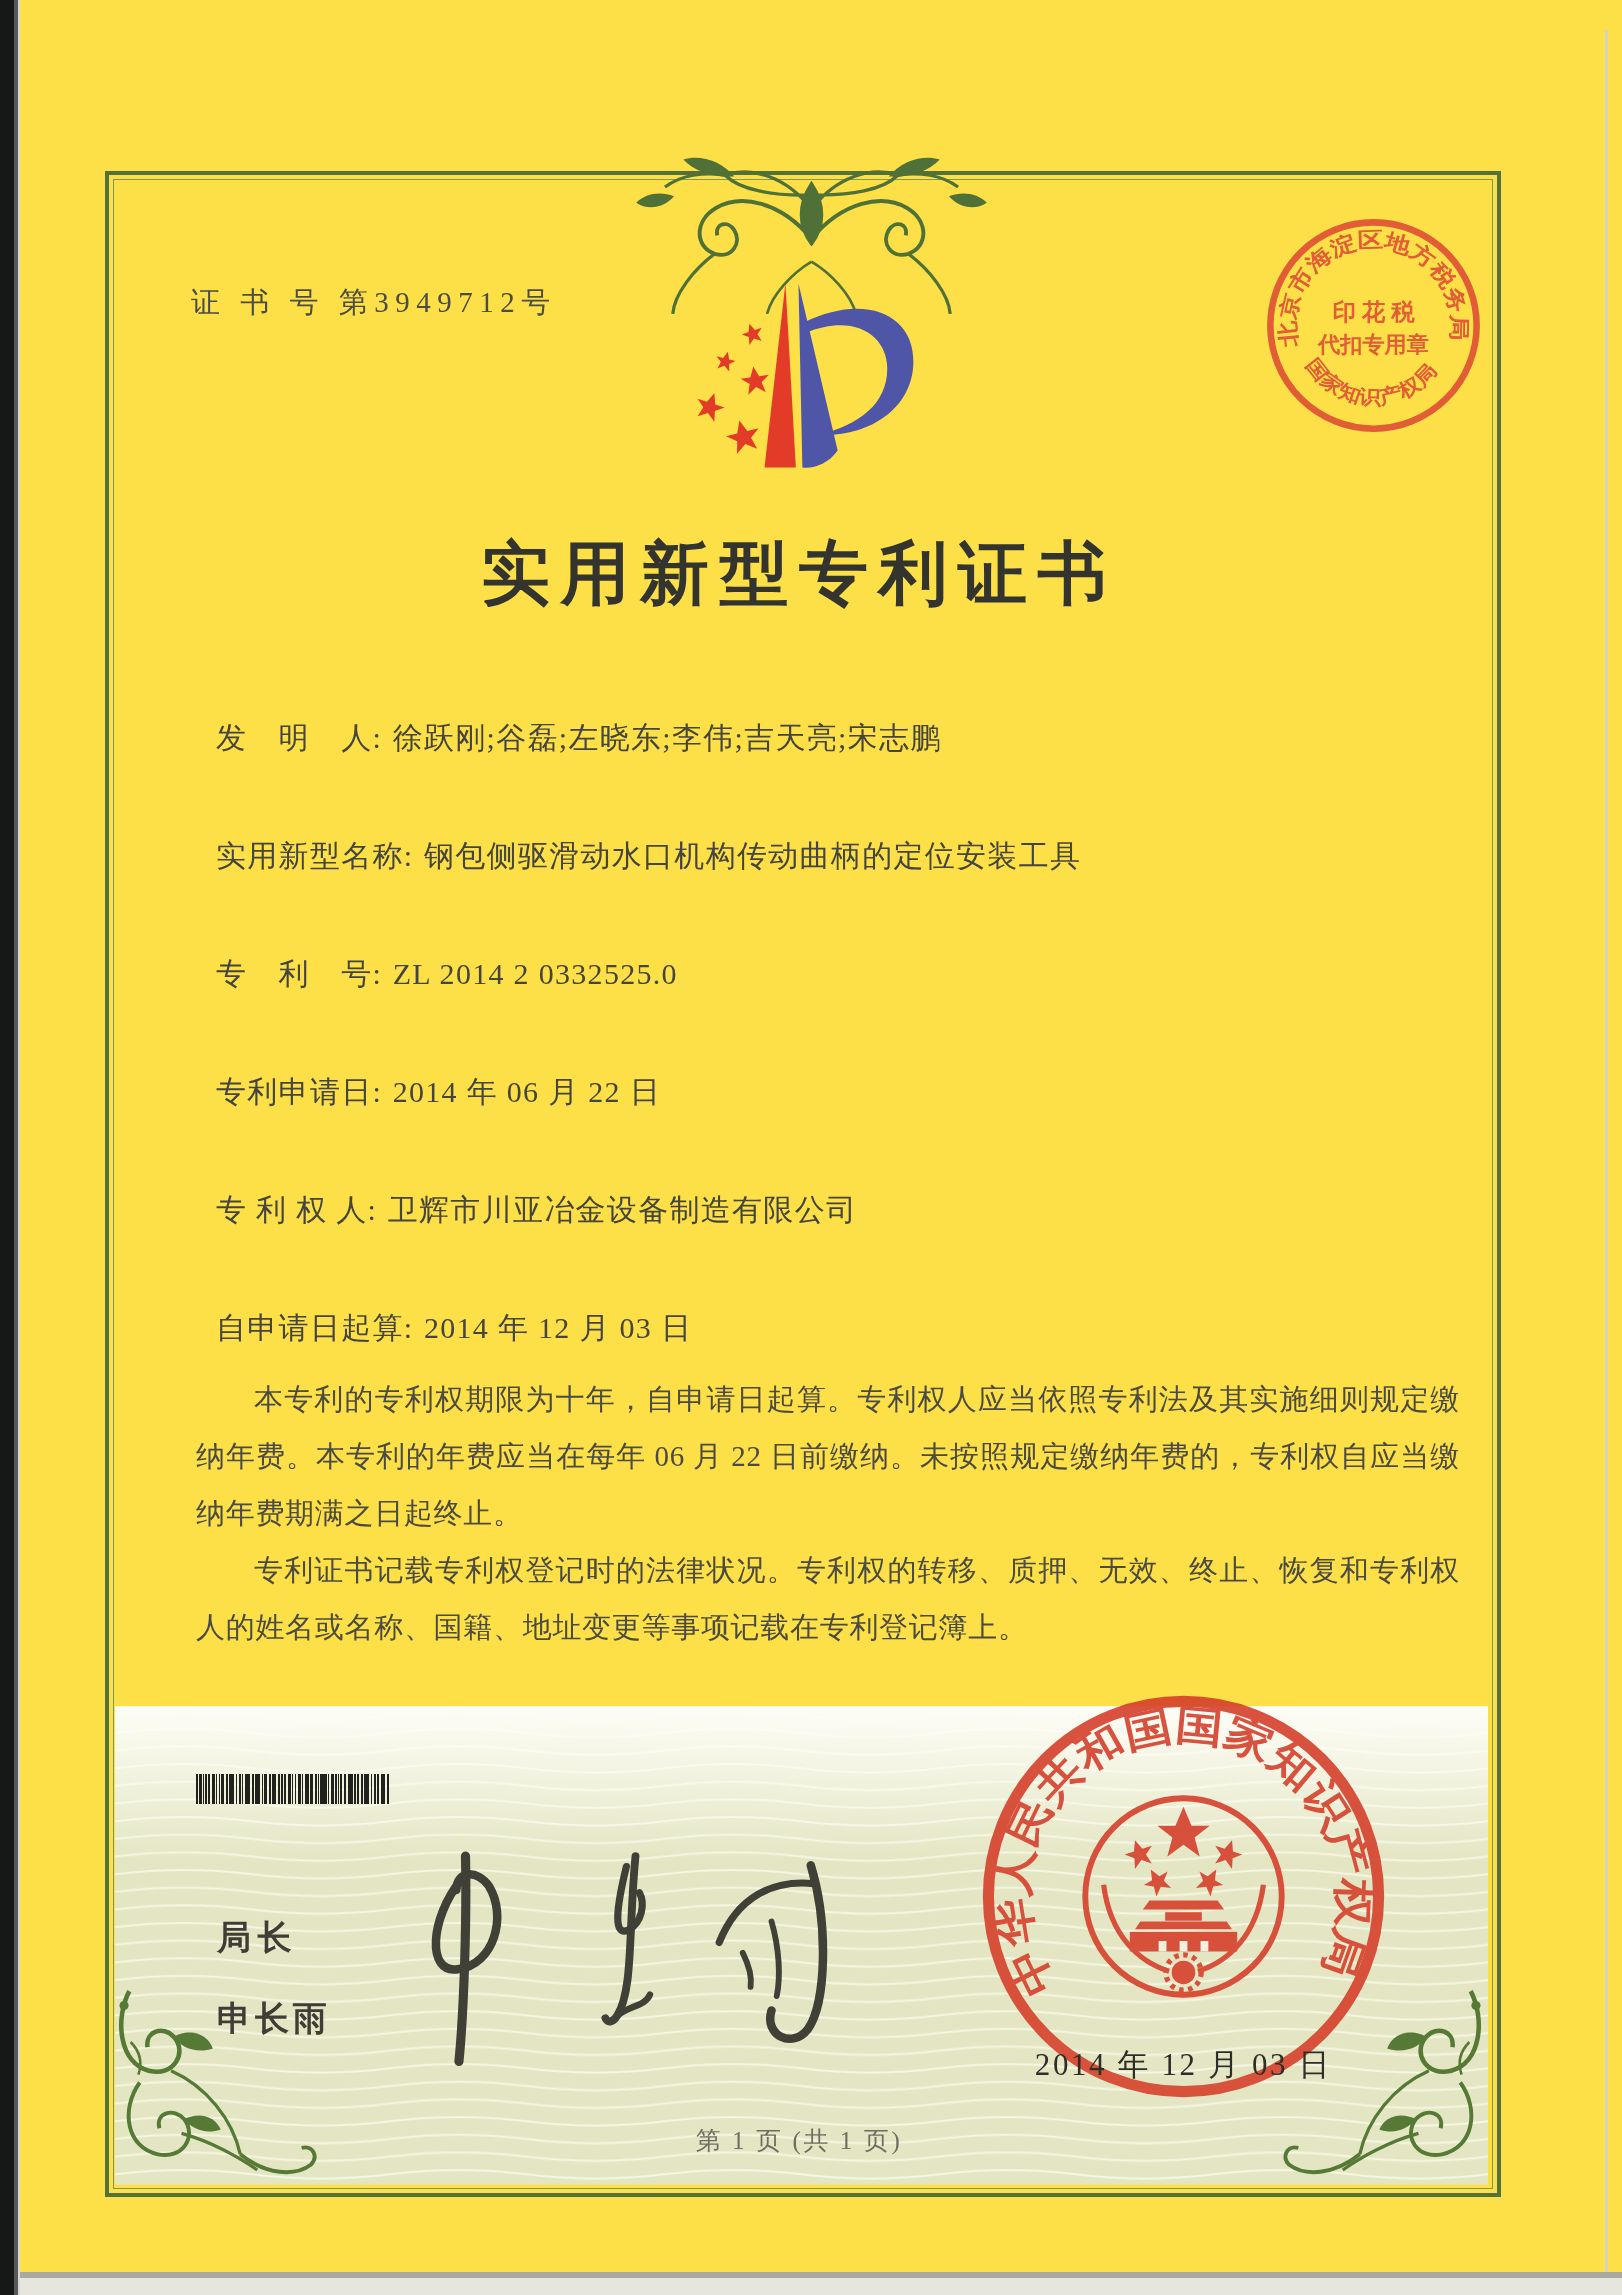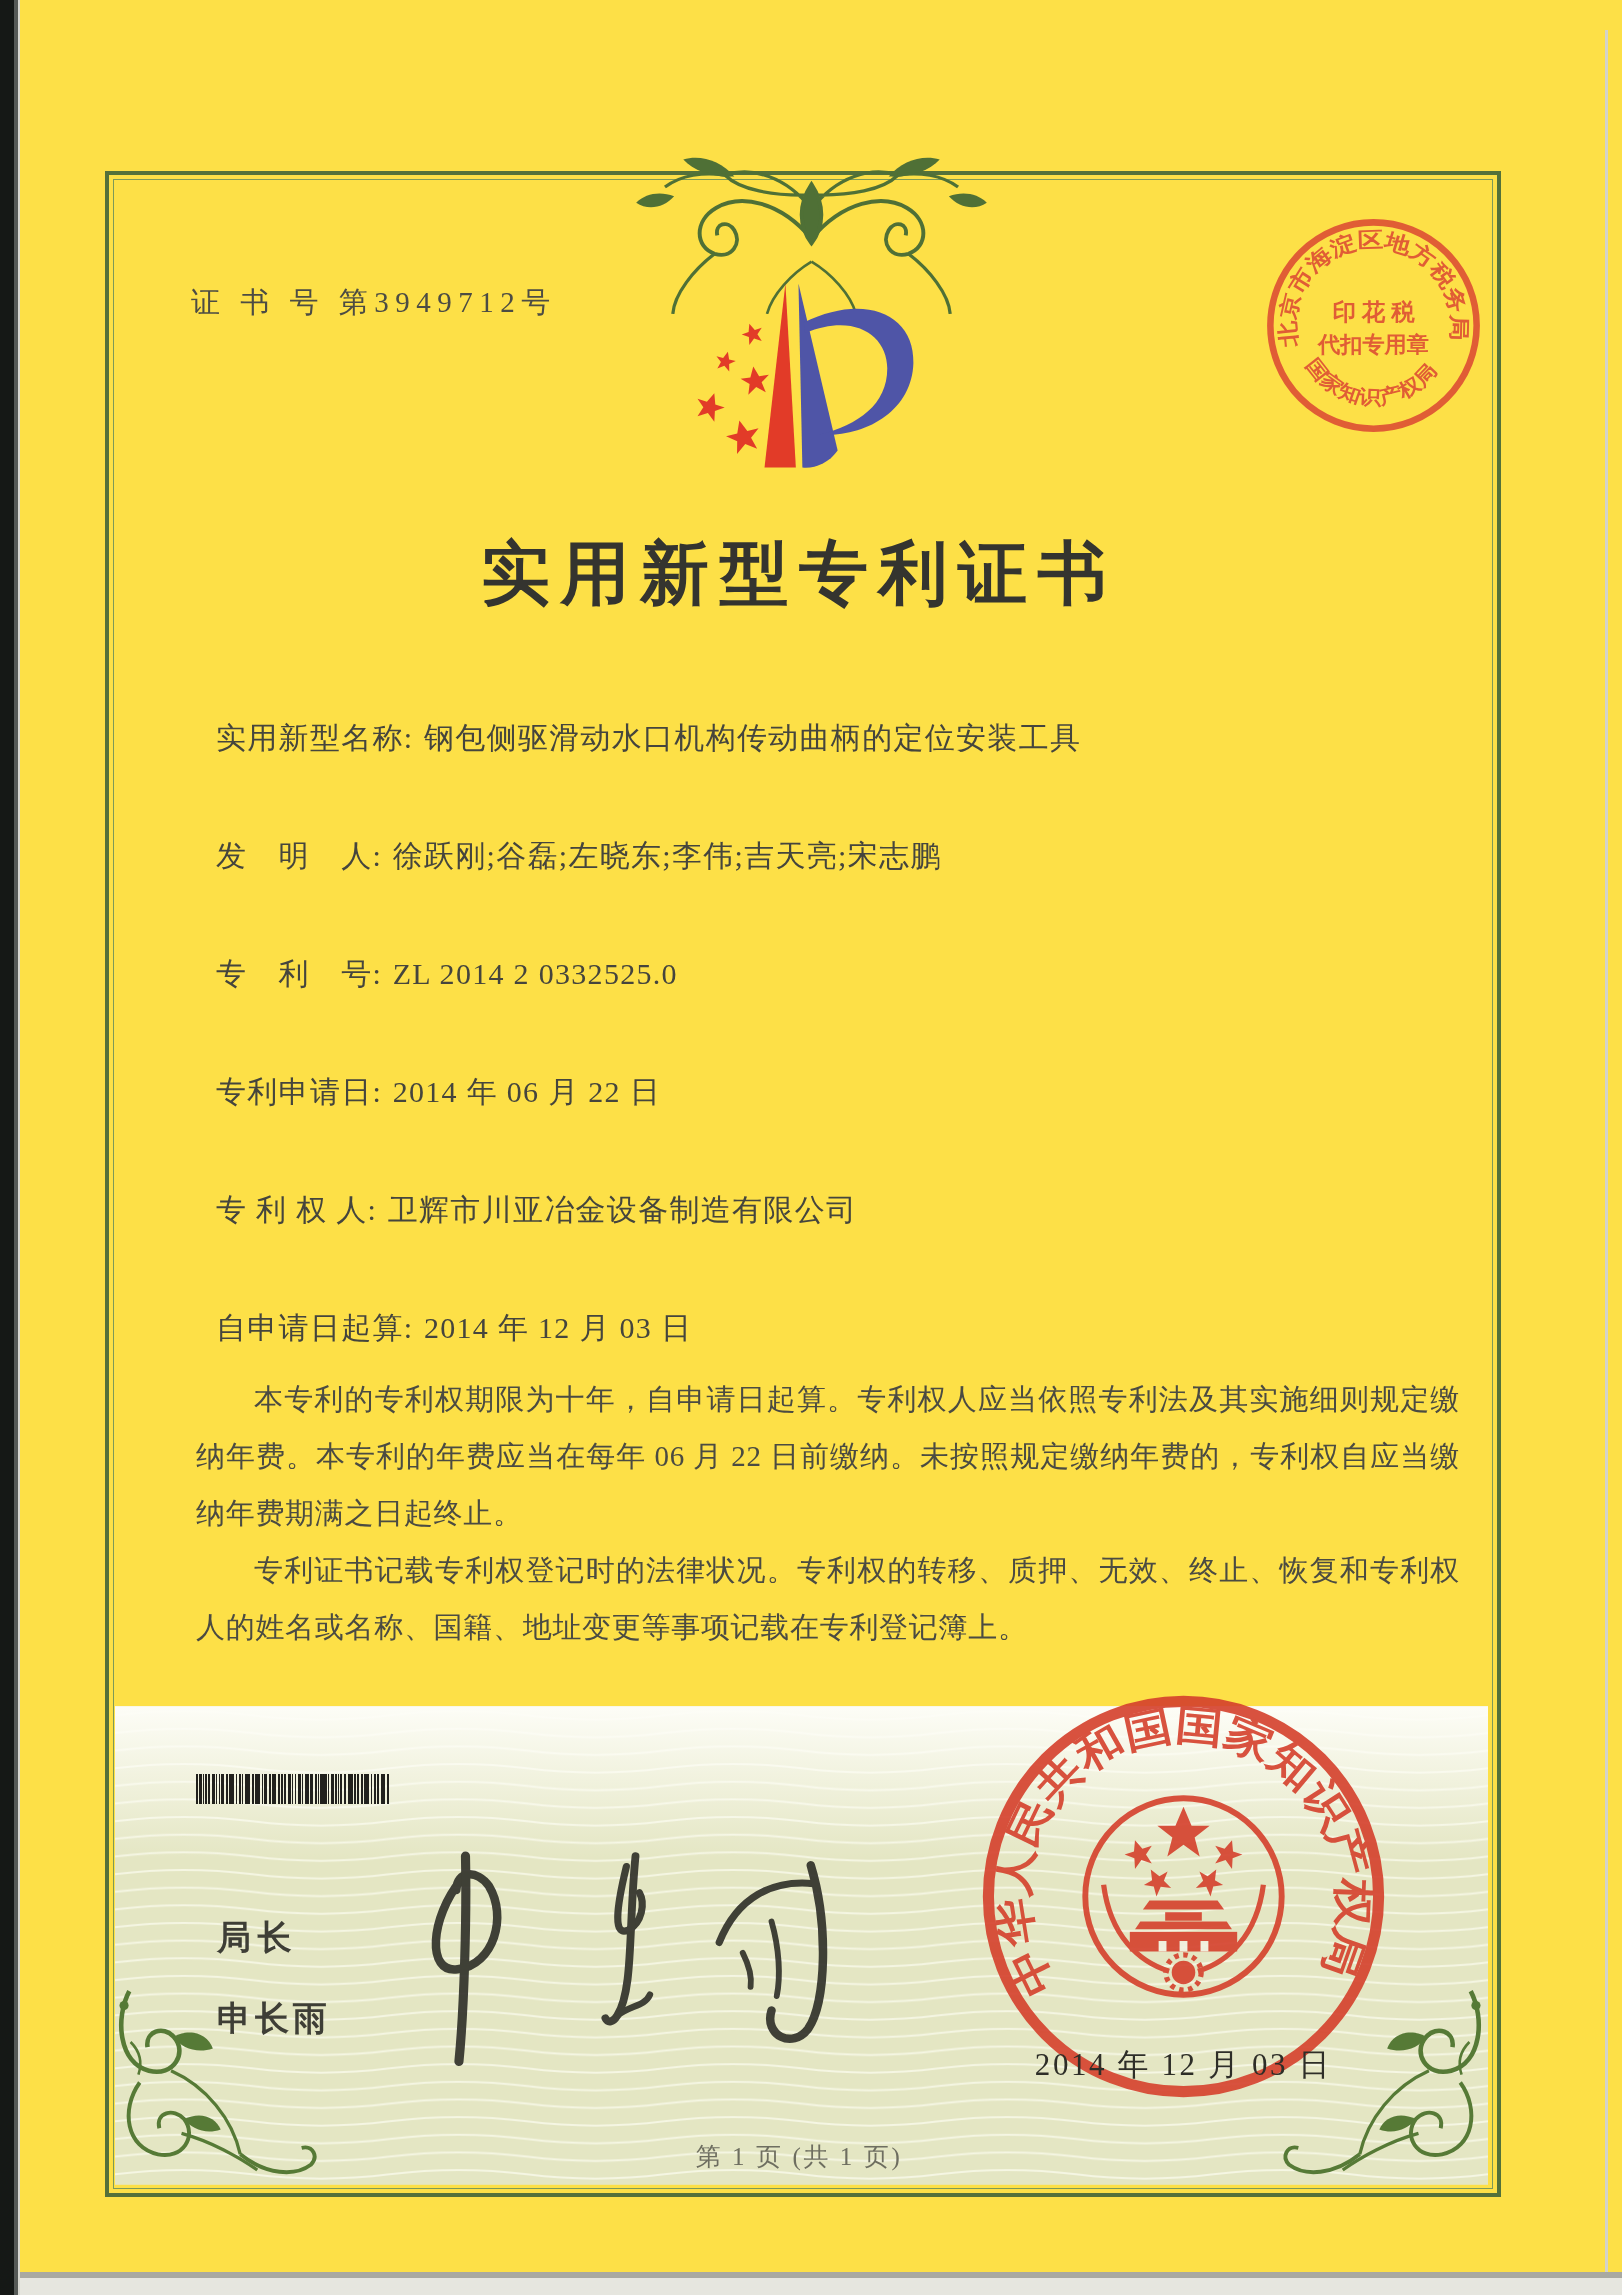--- a/index.html
+++ b/index.html
@@ -42,21 +42,21 @@
                font-family:"Liberation Sans","DejaVu Sans",sans-serif;}
   .signature-svg{left:353px;top:1818px;}
   
   .seal-svg{left:974px;top:1687px;}
   .seal-date{left:981px;top:2044px;width:405px;text-align:center;font-size:31px;letter-spacing:2.6px;color:#2e2e28;}
   
   .stamp-svg{left:1256px;top:208px;}
   
   .logo-svg{left:674px;top:273px;}
   
-  .footer{left:105px;top:2124px;width:1388px;text-align:center;font-size:25px;letter-spacing:2.6px;color:#6e6e60;margin-top:16px;}
+  .footer{left:105px;top:2124px;width:1388px;text-align:center;font-size:25px;letter-spacing:2.6px;color:#6e6e60;}
   svg text{font-family:"Liberation Serif","DejaVu Serif",serif;}
 </style>
 </head>
 <body>
 
 <div class="canvas">
 
   <svg width="0" height="0" style="position:absolute" aria-hidden="true">
     <defs>
       <path id="star" d="M0,-10 L2.94,-3.09 L9.51,-3.09 L4.05,1.18 L5.88,8.09 L0,3.82 L-5.88,8.09 L-4.05,1.18 L-9.51,-3.09 L-2.94,-3.09 Z"></path>
@@ -142,26 +142,26 @@
       <use href="#star" transform="translate(124,166) scale(2.3) rotate(-8)"></use>
       <use href="#star" transform="translate(54,206) scale(2.3) rotate(18)"></use>
       <use href="#star" transform="translate(106,252) scale(2.7) rotate(-14)"></use>
     </g>
   </svg>
 
   <div class="abs title">实用新型专利证书</div>
 
   <div class="abs fields">
     <div class="field-row">
+      <span class="field-label">发　明　人:</span>
+      <span class="field-value">徐跃刚;谷磊;左晓东;李伟;吉天亮;宋志鹏</span>
+    </div>
+    <div class="field-row">
       <span class="field-label">实用新型名称:</span>
       <span class="field-value">钢包侧驱滑动水口机构传动曲柄的定位安装工具</span>
-    </div>
-    <div class="field-row">
-      <span class="field-label">发　明　人:</span>
-      <span class="field-value">徐跃刚;谷磊;左晓东;李伟;吉天亮;宋志鹏</span>
     </div>
     <div class="field-row">
       <span class="field-label">专　利　号:</span>
       <span class="field-value">ZL 2014 2 0332525.0</span>
     </div>
     <div class="field-row">
       <span class="field-label">专利申请日:</span>
       <span class="field-value">2014 年 06 月 22 日</span>
     </div>
     <div class="field-row">

